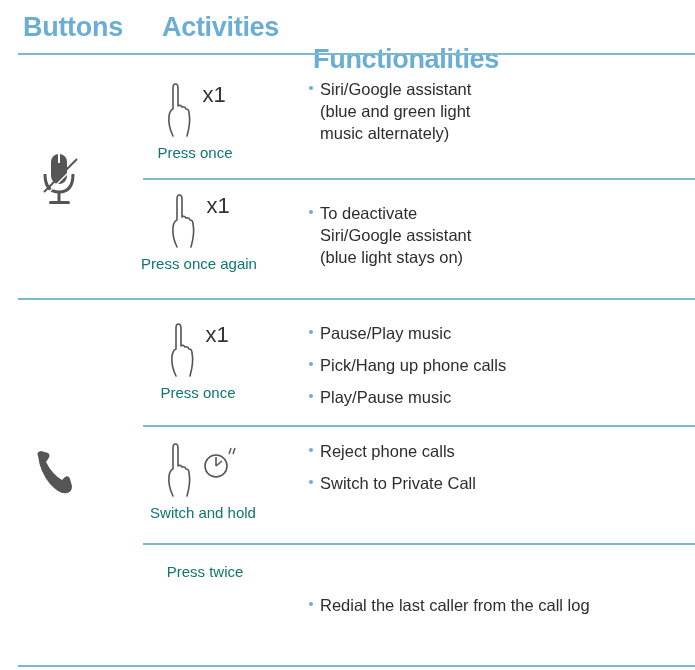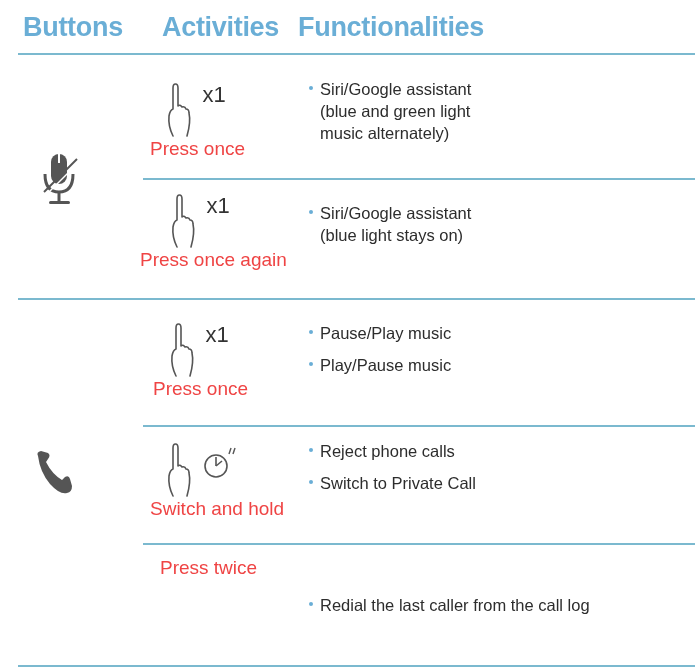--- a/index.html
+++ b/index.html
@@ -5,34 +5,34 @@
   html, body { margin: 0; padding: 0; background: #ffffff; }
   body { width: 695px; height: 670px; position: relative; overflow: hidden;
          font-family: "Liberation Sans", "DejaVu Sans", sans-serif; color: #2a2a2a; }
   .hdr { position: absolute; top: 12px; font-size: 27px; font-weight: bold;
          color: #6aaed6; letter-spacing: -0.3px; }
   .line { position: absolute; height: 2px; background: #7bb9cf; }
   .btn-icon { position: absolute; }
   .act { position: absolute; text-align: center; }
   .act .glyphs { display: flex; justify-content: center; height: 56px; }
   .act .count { font-size: 22px; color: #333; margin-left: 6px; margin-bottom: 2px; font-weight: 300; }
-  .act .label { font-size: 19px; color: #ef4444; white-space: nowrap; }
+  .act .label { font-size: 15px; color: #0f766e; margin-top: 6px; white-space: nowrap; }
   .func { position: absolute; left: 308px; font-size: 16.5px; color: #2d2d2d; line-height: 22px; }
   .bullet { position: relative; padding-left: 12px; }
   .bullet::before { content: ""; position: absolute; left: 1px; top: 8px; width: 4px; height: 4px;
                     border-radius: 50%; background: #6aaed6; }
   .bullet .ln { display: block; white-space: nowrap; }
   .stack .bullet { margin-bottom: 10px; }
 </style>
 </head>
 <body>
 
 <div class="hdr" style="left:23px;">Buttons</div>
 <div class="hdr" style="left:162px;">Activities</div>
-<div class="hdr" style="left:298px;">Functionalities</div>
+<div class="hdr" style="left:313px;margin-top:32px;">Functionalities</div>
 <div class="line" style="left:18px; top:53px; width:677px;"></div>
 
 <div class="btn-icon" style="left:40px; top:150px;">
   <svg width="40" height="60" viewBox="0 0 40 60">
     <rect x="11" y="4" width="16" height="30" rx="8" fill="#555"></rect>
     <rect x="18" y="3" width="2" height="10" fill="#fff"></rect>
     <path d="M5 24 Q5 42 19 42 Q33 42 33 24" stroke="#555" stroke-width="3" fill="none"></path>
     <line x1="19" y1="42" x2="19" y2="52" stroke="#555" stroke-width="3"></line>
     <rect x="9" y="51" width="21" height="3" rx="1.5" fill="#555"></rect>
     <line x1="4" y1="42" x2="37" y2="9" stroke="#555" stroke-width="2"></line>
@@ -62,20 +62,21 @@
   <div class="glyphs">
     <svg width="32" height="56" viewBox="0 0 32 56">
       <path d="M9 54 Q4 44 5 34 Q6 28 9 27 L9 6 Q9 2 11.5 2 Q14 2 14 6 L14 24 Q16 22 18 25 Q21 24 22 27 Q25 27 25 31 Q27 40 23 54" stroke="#555" stroke-width="1.6" fill="none" stroke-linecap="round" stroke-linejoin="round"></path>
     </svg>
     <span class="count">x1</span>
   </div>
   <div class="label">Press once again</div>
 </div>
 <div class="func" style="top:202px;">
   <div class="bullet">
+    <span class="ln">To deactivate</span>
     <span class="ln">Siri/Google assistant</span>
     <span class="ln">(blue light stays on)</span>
   </div>
 </div>
 <div class="line" style="left:18px; top:298px; width:677px;"></div>
 
 <div class="btn-icon" style="left:34px; top:450px;">
   <svg width="40" height="46" viewBox="0 0 40 46">
     <path d="M4 6 Q2 2 7 1 L14 3 Q17 5 14 9 L12 12 Q18 24 28 30 L31 27 Q35 25 36 29 L38 36 Q38 42 33 43 Q26 45 16 34 Q6 22 4 6 Z" fill="#555"></path>
   </svg>
@@ -86,20 +87,23 @@
     <svg width="32" height="56" viewBox="0 0 32 56">
       <path d="M9 54 Q4 44 5 34 Q6 28 9 27 L9 6 Q9 2 11.5 2 Q14 2 14 6 L14 24 Q16 22 18 25 Q21 24 22 27 Q25 27 25 31 Q27 40 23 54" stroke="#555" stroke-width="1.6" fill="none" stroke-linecap="round" stroke-linejoin="round"></path>
     </svg>
     <span class="count">x1</span>
   </div>
   <div class="label">Press once</div>
 </div>
 <div class="func stack" style="top:322px;">
   <div class="bullet">
       <span class="ln">Pause/Play music</span>
+    </div>
+  <div class="bullet">
+      <span class="ln">Pick/Hang up phone calls</span>
     </div>
   <div class="bullet">
       <span class="ln">Play/Pause music</span>
     </div>
 </div>
 <div class="line" style="left:143px; top:425px; width:552px;"></div>
 
 <div class="act" style="left:150px; top:442px; width:106px;">
   <div class="glyphs">
     <svg width="32" height="56" viewBox="0 0 32 56">

